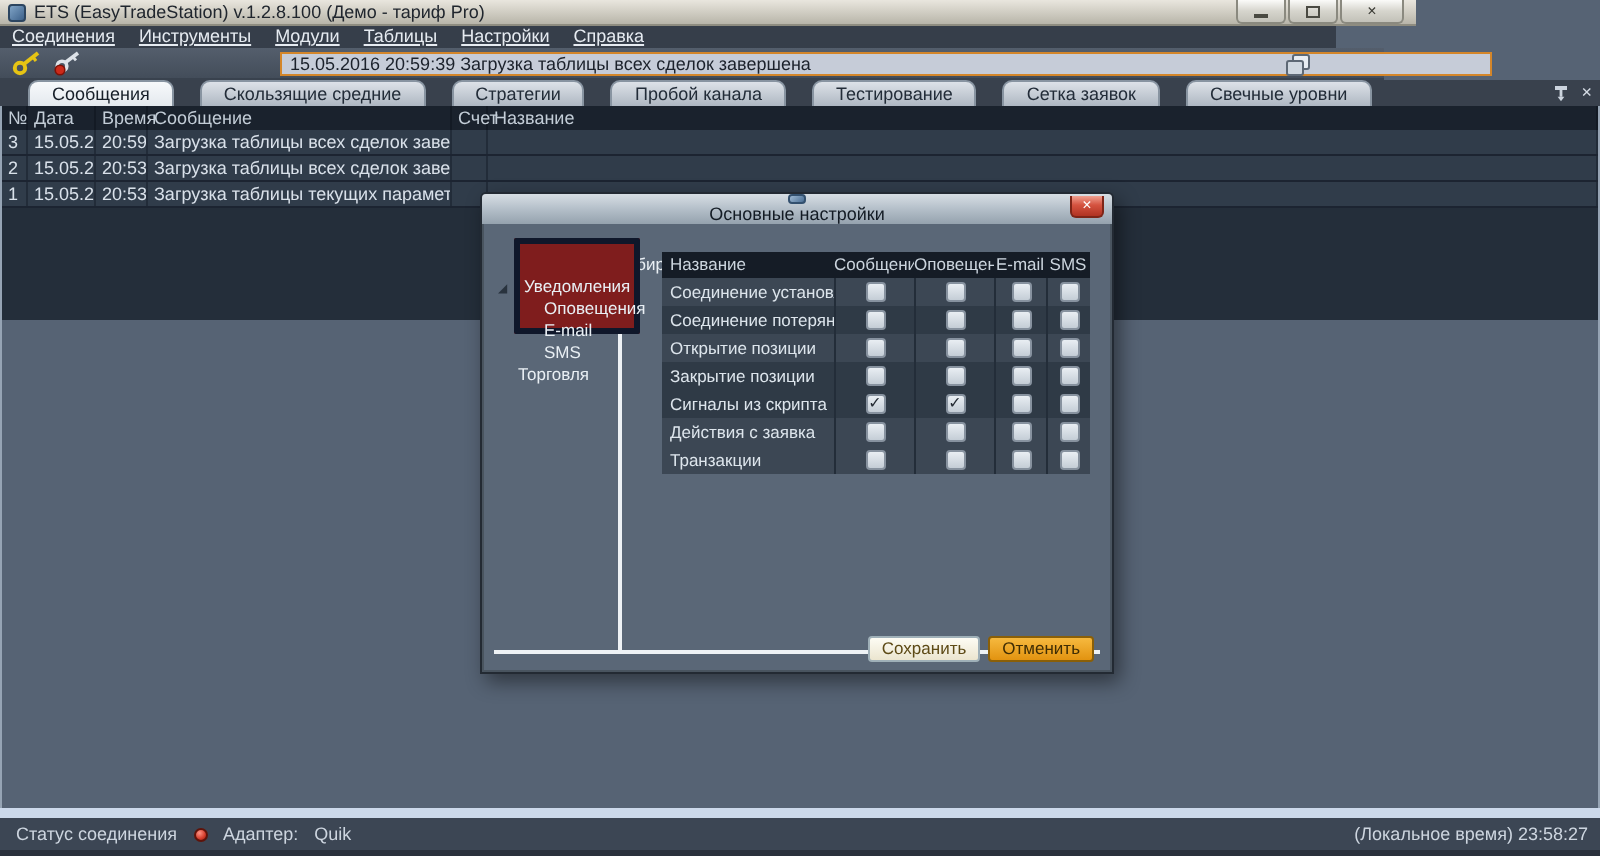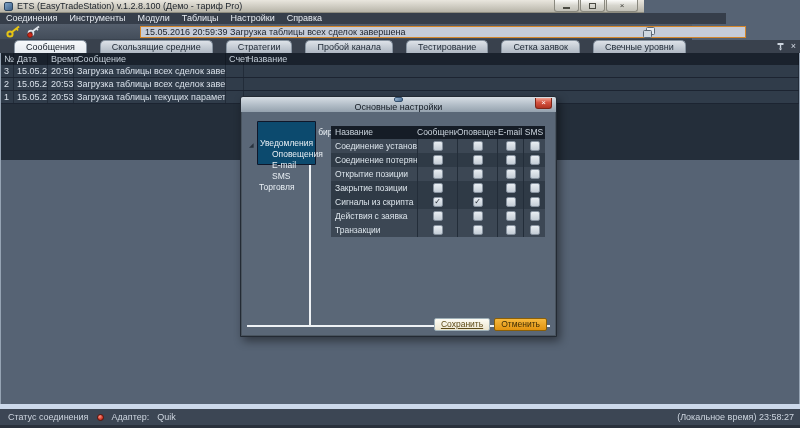--- a/index.html
+++ b/index.html
@@ -1,36 +1,36 @@
 <!DOCTYPE html>
 <html><head>
 <meta charset="utf-8">
 <style>
   html,body{margin:0;padding:0;background:#1d232c;}
   *{box-sizing:border-box;font-family:"Liberation Sans",sans-serif;}
   .app{position:relative;width:800px;height:428px;overflow:hidden;background:#566374;font-size:9px;}
 
   
-  .titlebar{position:absolute;left:0;top:0;width:644px;height:13px;
+  .titlebar{position:absolute;left:0;top:0;width:708px;height:13px;
     background:linear-gradient(180deg,#e9e6de 0%,#d3d0c6 45%,#b8b5a9 100%);
     border-bottom:1px solid #8e8c80;display:flex;align-items:center;color:#1e242c;text-align:right;}
   .appicon{width:9px;height:9px;margin:0 4px 0 4px;border-radius:2px;
     background:linear-gradient(135deg,#7fa3c6,#3d618a);border:1px solid #2c4560;}
   .title-text{font-size:9px;color:#20262e;white-space:nowrap;}
   .winctrls{position:absolute;right:6px;top:0;display:flex;}
   .wbtn{height:12px;border:1px solid #8a897f;border-top:none;border-radius:0 0 3px 3px;
     background:linear-gradient(180deg,#fbfbf9,#d6d5cd 50%,#c2c1b8);
     display:flex;align-items:center;justify-content:center;color:#3a3a34;font-size:8px;margin-left:1px;}
   .wbtn.min{width:25px}.wbtn.max{width:25px}.wbtn.cls{width:32px}
   .maxbox{width:7px;height:6px;border:1px solid #4a4a42;}
   .minbar{width:7px;height:2px;background:#4a4a42;margin-top:4px;}
 
   
-  .menubar{position:absolute;left:0;top:13px;width:726px;height:11px;background:#363e4a;
-    display:flex;align-items:center;color:#e6ebf1;}
+  .menubar{position:absolute;left:0;top:13px;width:668px;height:11px;background:#363e4a;
+    display:flex;align-items:center;color:#e6ebf1;text-decoration:underline;}
   .menu-item{padding:0 6px;font-size:9px;line-height:11px;white-space:nowrap;}
 
   
   .toolbar{position:absolute;left:0;top:24px;width:692px;height:16px;
     background:linear-gradient(180deg,#545e6c,#434d5a);border-bottom:1px solid #39424e;}
   .toolkeys{position:absolute;left:5px;top:1px;display:flex;gap:4px;}
   .keybtn{width:16px;height:13px;display:flex;align-items:center;justify-content:center;}
   .msgfield{position:absolute;left:140px;top:2px;width:606px;height:12px;
     background:#c6ccd8;border:1px solid #d4862a;color:#1b212b;font-size:9px;
     line-height:10px;padding:0 4px;white-space:nowrap;overflow:hidden;}
@@ -82,39 +82,39 @@
     color:#fff;font-size:8px;line-height:10px;text-align:center;}
   .dlg-body{position:absolute;left:0;top:15px;right:0;bottom:0;background:#5a6777;
     border:1px solid #49545f;border-top:none;}
   .dlg-content{position:absolute;left:5px;top:12px;right:5px;height:203px;
     border-bottom:2px solid #eef2f5;display:flex;}
   .dlg-tree{width:64px;border-right:2px solid #eef2f5;padding-top:3px;position:relative;}
   .titem{position:relative;height:11px;line-height:11px;color:#e9eff4;white-space:nowrap;padding-left:12px;font-size:8.5px;}
   .titem.child{padding-left:25px;}
   .titem .expander{position:absolute;left:2px;top:1px;font-size:6px;color:#29333e;
     font-family:"DejaVu Sans",sans-serif;}
-  .titem .sel{background:#0c4a6e;border:1px solid #0f172a;border-radius:1px;padding:16px 2px;margin-left:-2px;}
+  .titem .sel{background:#7f1d1d;border:3px solid #0f172a;border-radius:1px;padding:16px 2px;margin-left:-2px;}
   .dlg-main{flex:1;position:relative;}
   .stable{position:absolute;left:20px;top:2px;width:214px;}
   .shead,.srow{display:grid;grid-template-columns:86px 40px 40px 26px 22px;}
   .shead{height:13px;background:#151c26;color:#ccd5de;align-items:center;font-size:8.5px;}
   .shead span{white-space:nowrap;overflow:hidden;text-align:center;line-height:13px;}
   .shead span:first-child{text-align:left;padding-left:4px;}
   .srow{height:14px;align-items:center;color:#dde5ec;font-size:8.5px;}
   .srow.light{background:#3c4754;}
   .srow.dark{background:#2f3a46;}
   .sname{padding-left:4px;white-space:nowrap;overflow:hidden;line-height:14px;}
   .ccell{display:flex;align-items:center;justify-content:center;height:14px;border-left:1px solid #232d39;}
   .cb{width:10px;height:10px;border:1px solid #87929f;border-radius:2px;
     background:linear-gradient(180deg,#e9eef3,#c4cdd6);display:flex;align-items:center;justify-content:center;
     font-family:"DejaVu Sans",sans-serif;font-size:8px;color:#242b33;}
   .cb.checked::after{content:"✓";line-height:1;}
   .dlg-buttons{position:absolute;right:8px;bottom:4px;display:flex;gap:4px;}
   .dbtn{height:13px;font-size:8.5px;line-height:11px;padding:0 6px;border-radius:2px;white-space:nowrap;}
-  .dbtn.save{background:linear-gradient(180deg,#fdfcf4,#ebe5cf);border:1px solid #9fb0b8;color:#5d4a16;text-decoration:underline;}
+  .dbtn.save{background:linear-gradient(180deg,#fdfcf4,#ebe5cf);border:1px solid #9fb0b8;color:#5d4a16;}
   .dbtn.cancel{background:linear-gradient(180deg,#f6b93f,#e29310);border:1px solid #8a5f08;color:#3f2d04;}
 </style>
 </head>
 <body>
 
 <div class="app">
 
   <div class="titlebar">
     <span class="appicon"></span>
     <span class="title-text">ETS (EasyTradeStation)  v.1.2.8.100 (Демо - тариф Pro)</span>

